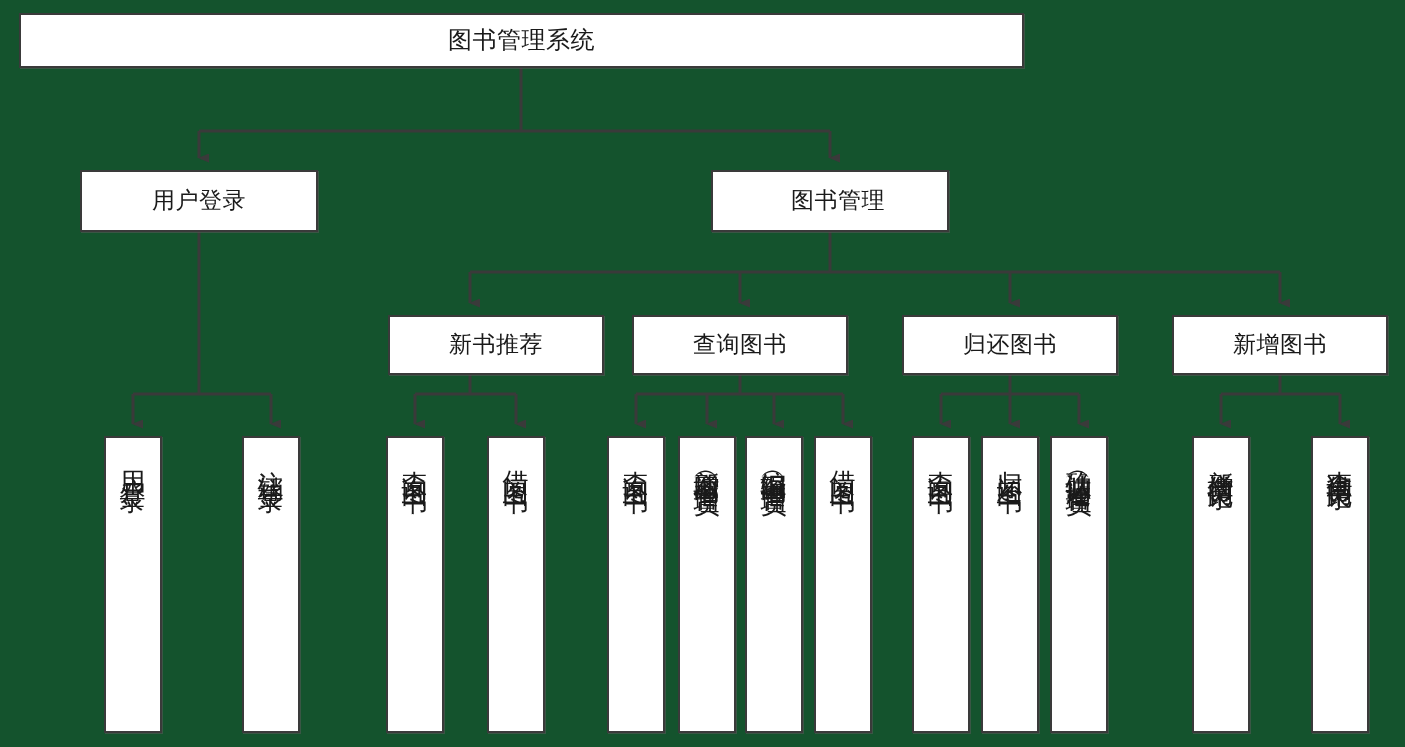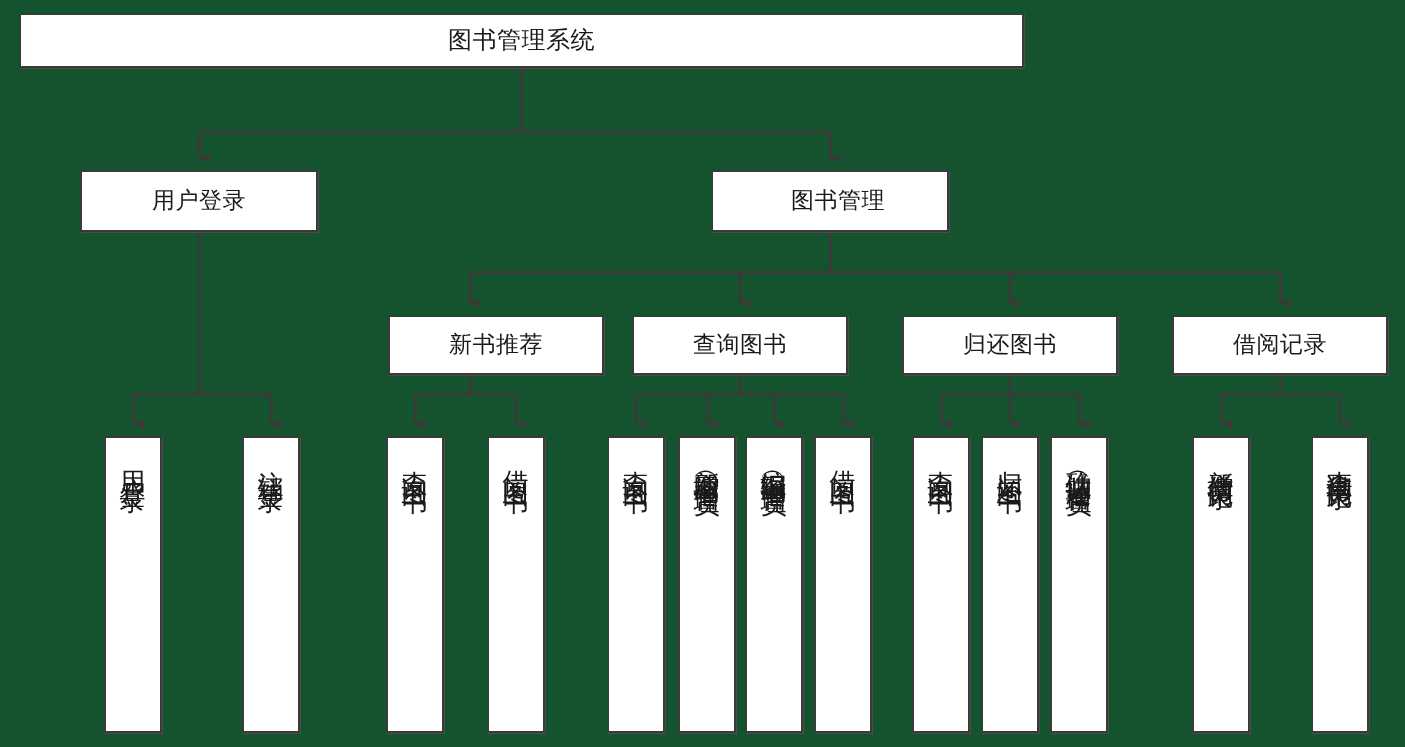--- a/index.html
+++ b/index.html
@@ -148,21 +148,21 @@
   <div class="node horiz" style="left:362px; top:315px; width:216px; height:60px;margin-left:26px;">
     <span class="node-label">新书推荐</span>
   </div>
   <div class="node horiz" style="left:632px; top:315px; width:216px; height:60px;">
     <span class="node-label">查询图书</span>
   </div>
   <div class="node horiz" style="left:902px; top:315px; width:216px; height:60px;">
     <span class="node-label">归还图书</span>
   </div>
   <div class="node horiz" style="left:1172px; top:315px; width:216px; height:60px;">
-    <span class="node-label">借阅记录</span>
+    <span class="node-label">新增图书</span>
   </div>
 
   <div class="node vert" style="left:104px; top:436px; width:58px; height:297px;">
     <span class="node-label">用户登录</span>
   </div>
   <div class="node vert" style="left:242px; top:436px; width:58px; height:297px;">
     <span class="node-label">注销登录</span>
   </div>
 
   <div class="node vert" style="left:386px; top:436px; width:58px; height:297px;">

